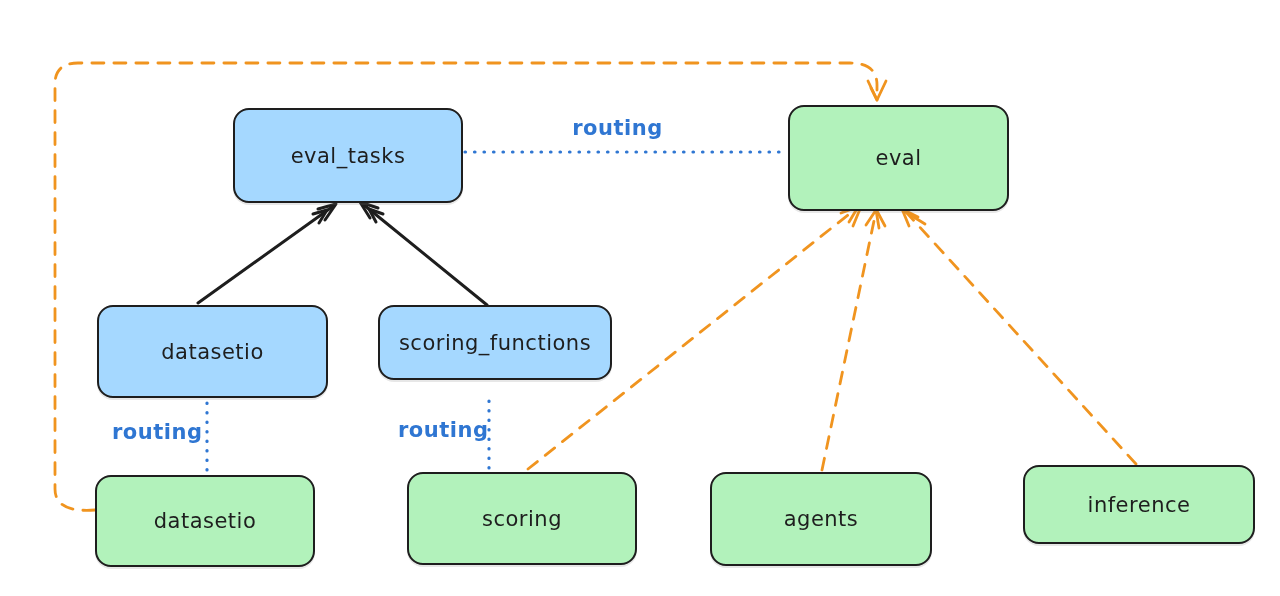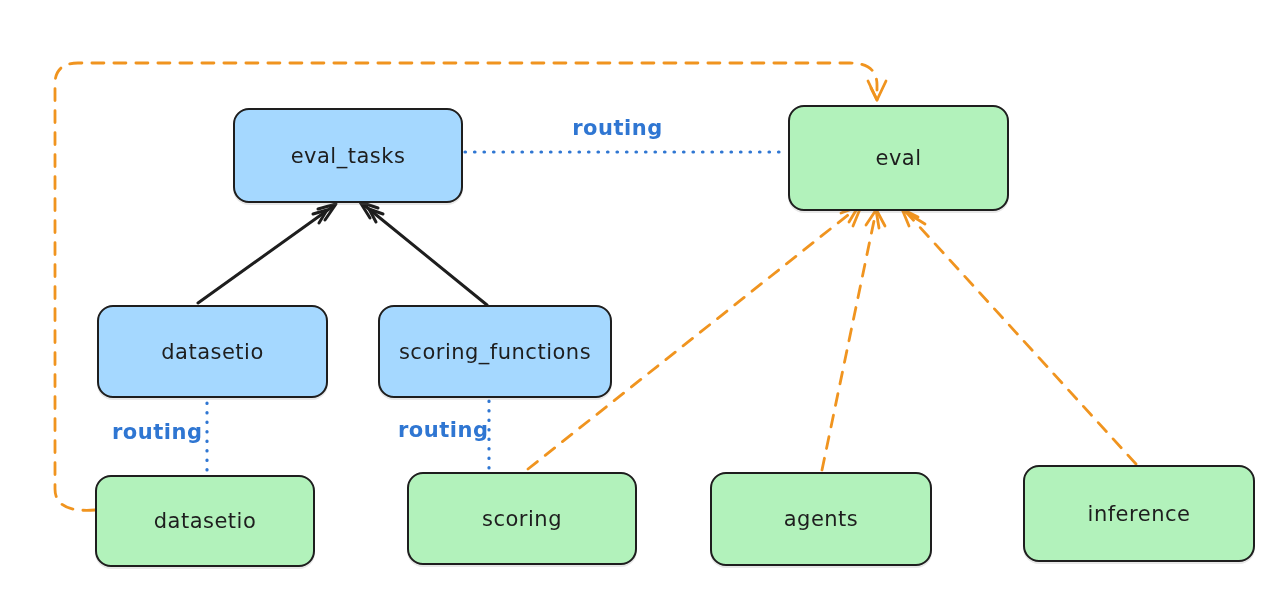--- a/index.html
+++ b/index.html
@@ -78,33 +78,33 @@
 
   <div class="node blue" style="left:233px;top:108px;width:230px;height:95px;">
       <span>eval_tasks</span>
     </div>
   <div class="node green" style="left:788px;top:105px;width:221px;height:106px;">
       <span>eval</span>
     </div>
   <div class="node blue" style="left:97px;top:305px;width:231px;height:93px;">
       <span>datasetio</span>
     </div>
-  <div class="node blue" style="left:378px;top:305px;width:234px;height:93px;">
+  <div class="node blue" style="left:378px;top:305px;width:234px;height:75px;">
       <span>scoring_functions</span>
     </div>
   <div class="node green" style="left:95px;top:475px;width:220px;height:92px;">
       <span>datasetio</span>
     </div>
   <div class="node green" style="left:407px;top:472px;width:230px;height:93px;">
       <span>scoring</span>
     </div>
   <div class="node green" style="left:710px;top:472px;width:222px;height:94px;">
       <span>agents</span>
     </div>
-  <div class="node green" style="left:1023px;top:465px;width:232px;height:97px;">
+  <div class="node green" style="left:1023px;top:465px;width:232px;height:79px;">
       <span>inference</span>
     </div>
 
   <div class="edge-label" style="left:570px;top:116px;width:95px;">routing</div>
   <div class="edge-label" style="left:112px;top:420px;width:90px;">routing</div>
   <div class="edge-label" style="left:398px;top:418px;width:90px;">routing</div>
 
 </div>
 
 </body></html>

